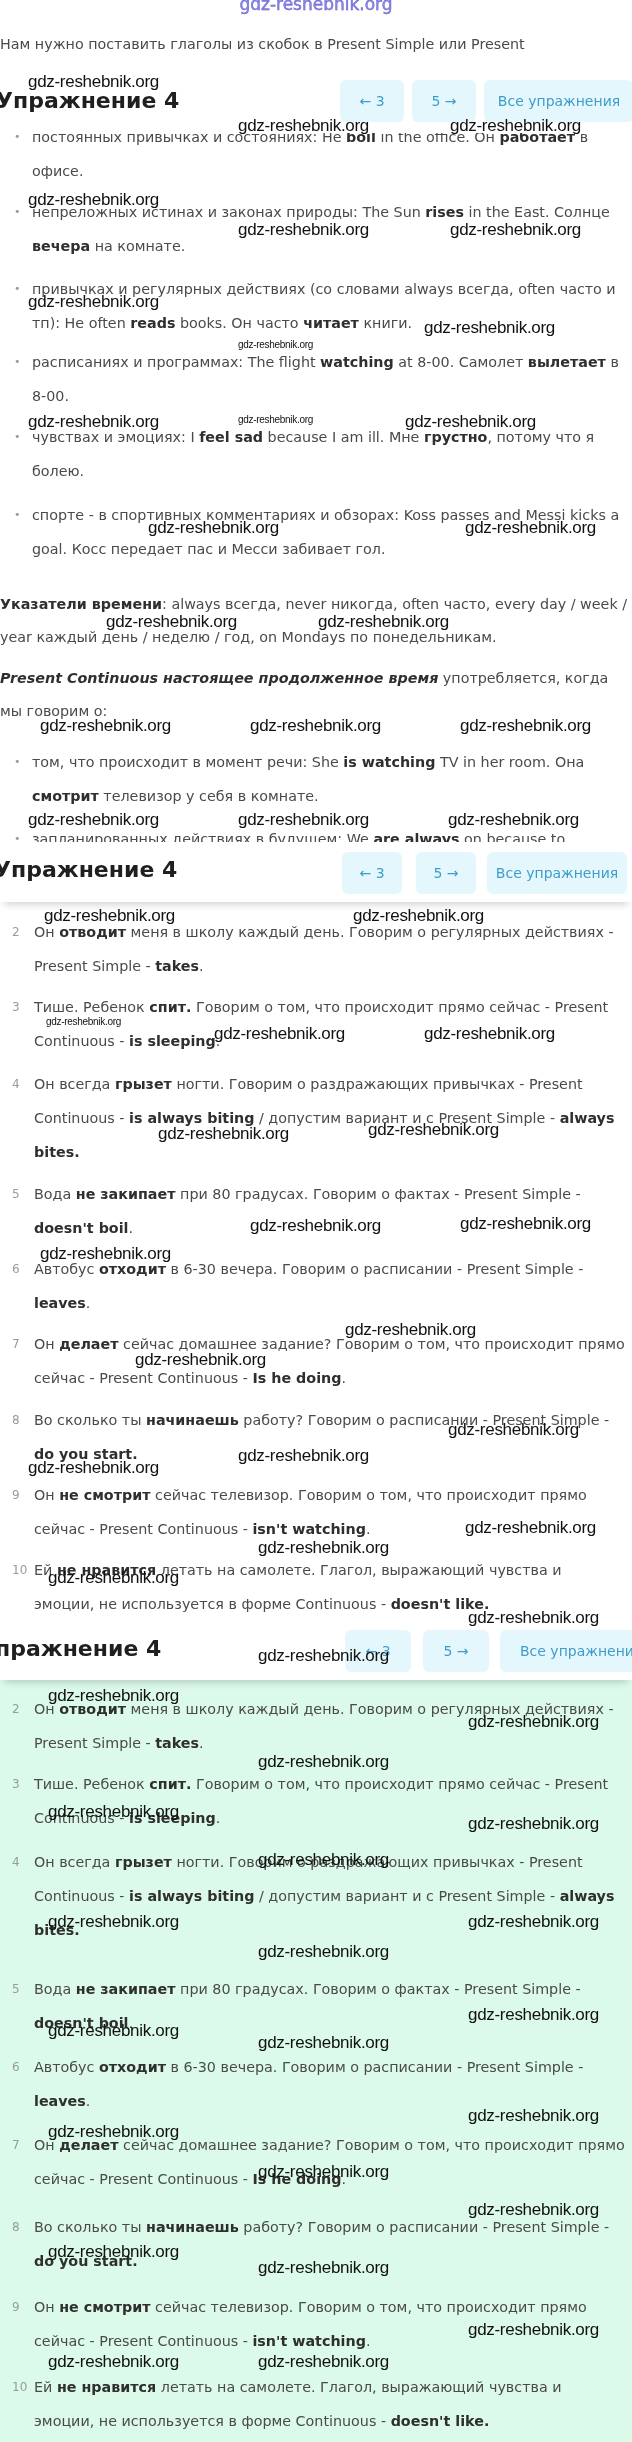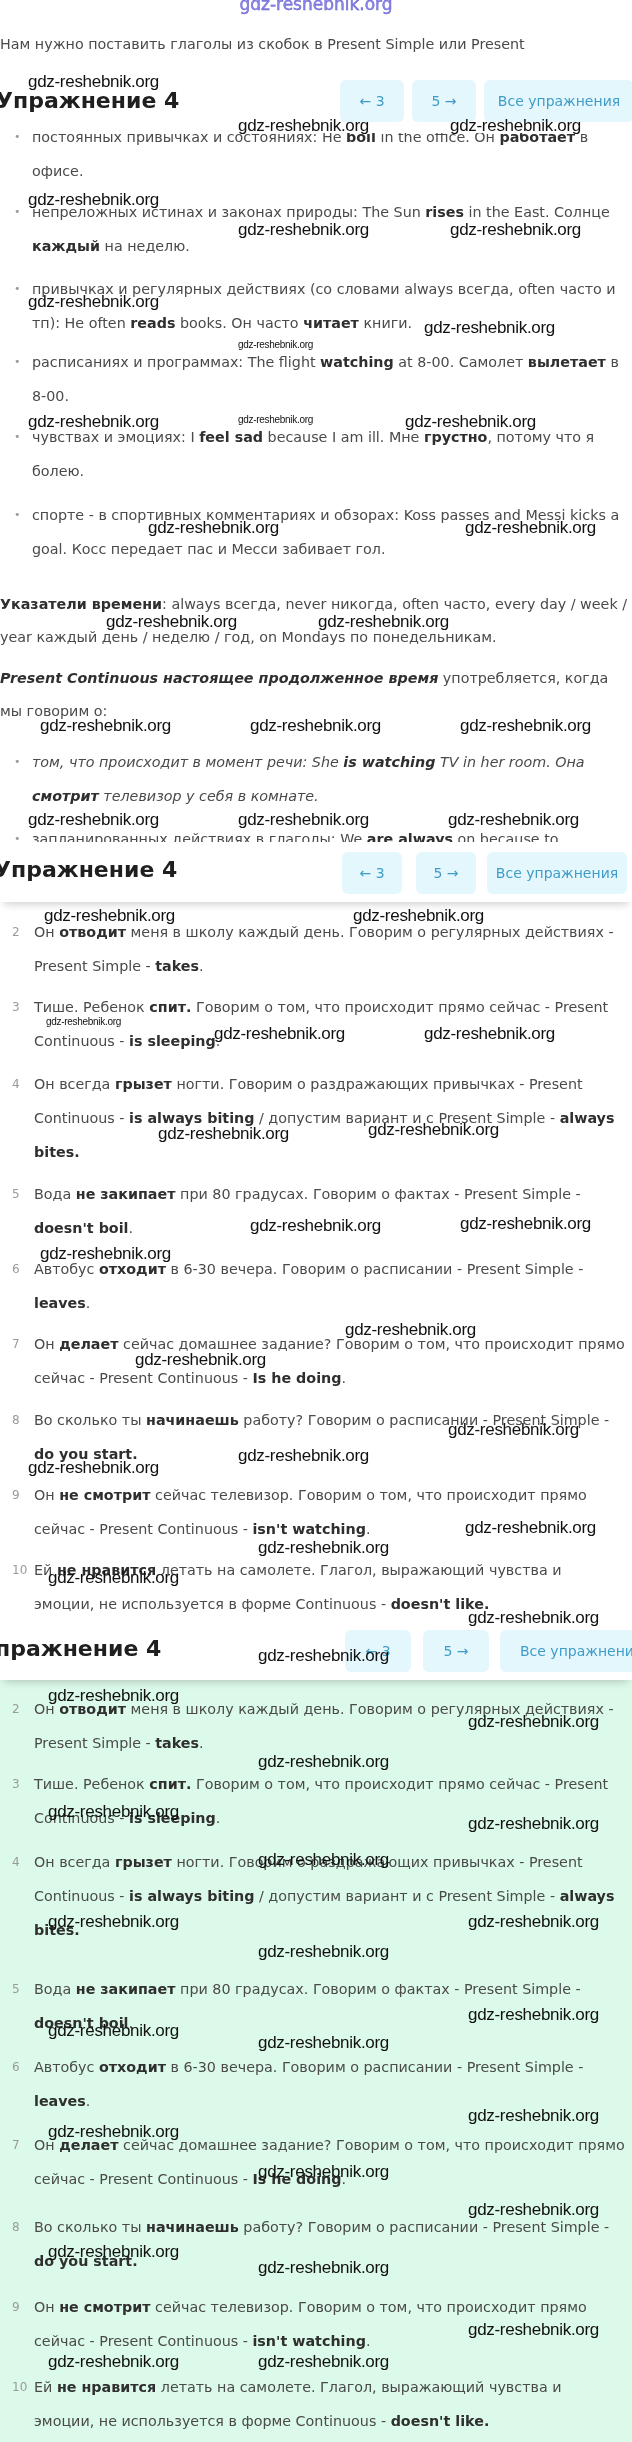--- a/index.html
+++ b/index.html
@@ -32,21 +32,21 @@
   <div class="hdr-title" style="left:-4px;">Упражнение 4</div>
   <div class="navbtn" style="left:340px;width:64px;">← 3</div>
   <div class="navbtn" style="left:412px;width:64px;">5 →</div>
   <div class="navbtn" style="left:484px;width:150px;">Все упражнения</div>
 </div>
 
 <div class="bullet" style="top:120px;overflow:hidden;height:70px;">
   <span>постоянных привычках и состояниях: He </span><b>boil</b><span> in the office. Он </span><b>работает</b><span> в офисе.</span>
 </div>
 <div class="bullet" style="top:195px;">
-  <span>непреложных истинах и законах природы: The Sun </span><b>rises</b><span> in the East. Солнце </span><b>каждый</b><span> на неделю.</span>
+  <span>непреложных истинах и законах природы: The Sun </span><b>rises</b><span> in the East. Солнце </span><b>вечера</b><span> на комнате.</span>
 </div>
 <div class="bullet" style="top:272px;">
   <span>привычках и регулярных действиях (со словами always всегда, often часто и тп): He often </span><b>reads</b><span> books. Он часто </span><b>читает</b><span> книги.</span>
 </div>
 <div class="bullet" style="top:345px;">
   <span>расписаниях и программах: The flight </span><b>watching</b><span> at 8-00. Самолет </span><b>вылетает</b><span> в 8-00.</span>
 </div>
 <div class="bullet" style="top:420px;">
   <span>чувствах и эмоциях: I </span><b>feel sad</b><span> because I am ill. Мне </span><b>грустно</b><span>, потому что я болею.</span>
 </div>
@@ -55,25 +55,25 @@
 </div>
 
 <div class="para" style="top:588px;">
   <b>Указатели времени</b><span>: always всегда, never никогда, often часто, every day / week / year каждый день / неделю / год, on Mondays по понедельникам.</span>
 </div>
 
 <div class="para" style="top:662px;">
   <b style="font-style:italic;">Present Continuous настоящее продолженное время</b><span> употребляется, когда мы говорим о:</span>
 </div>
 
-<div class="bullet" style="top:745px;font-style:italic;">
+<div class="bullet" style="top:745px;">
   <span>том, что происходит в момент речи: She </span><b>is watching</b><span> TV in her room. Она </span><b>смотрит</b><span> телевизор у себя в комнате.</span>
 </div>
 <div class="bullet" style="top:822px;height:20px;overflow:hidden;">
-  <span>запланированных действиях в глаголы: We </span><b>are always</b><span> on because to</span>
+  <span>запланированных действиях в будущем: We </span><b>are always</b><span> on because to</span>
 </div>
 
 <div class="hdr shadow" style="top:842px;height:60px;">
   <div class="hdr-title" style="left:-6px;top:15px;">Упражнение 4</div>
   <div class="navbtn" style="left:342px;top:10px;width:60px;">← 3</div>
   <div class="navbtn" style="left:416px;top:10px;width:60px;">5 →</div>
   <div class="navbtn" style="left:487px;top:10px;width:140px;">Все упражнения</div>
 </div>
 
 <div class="item" style="top:915px;">

